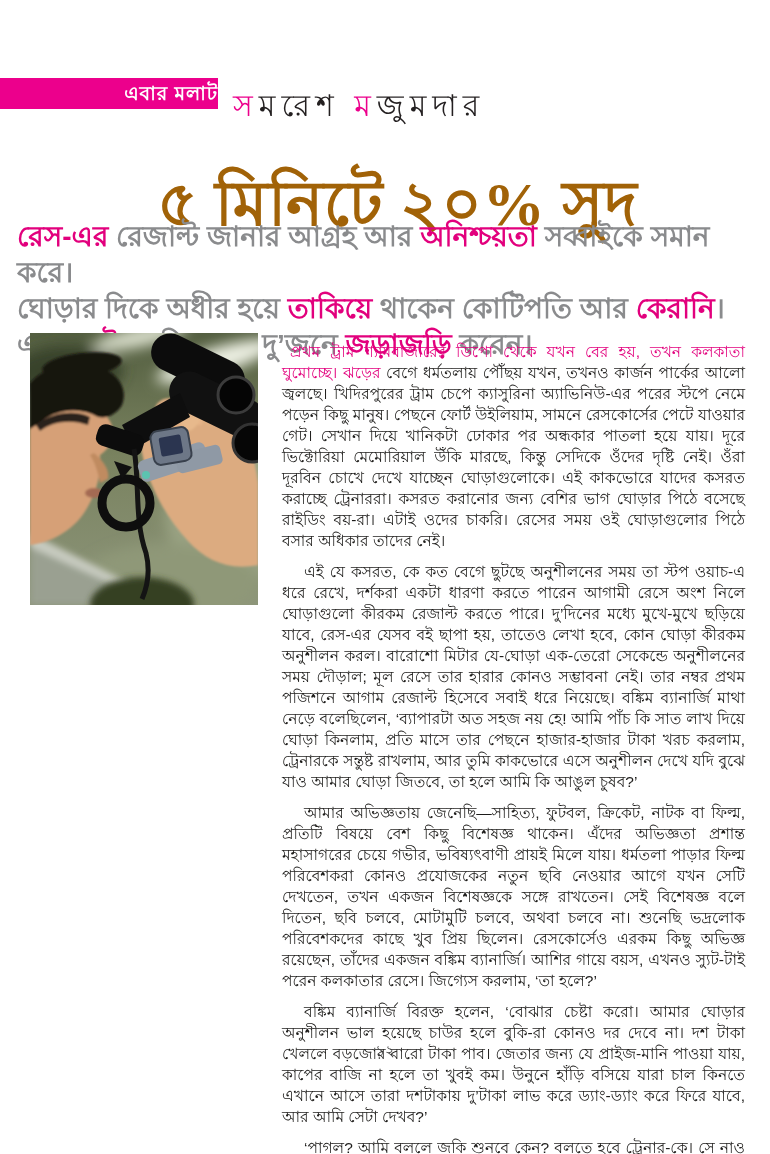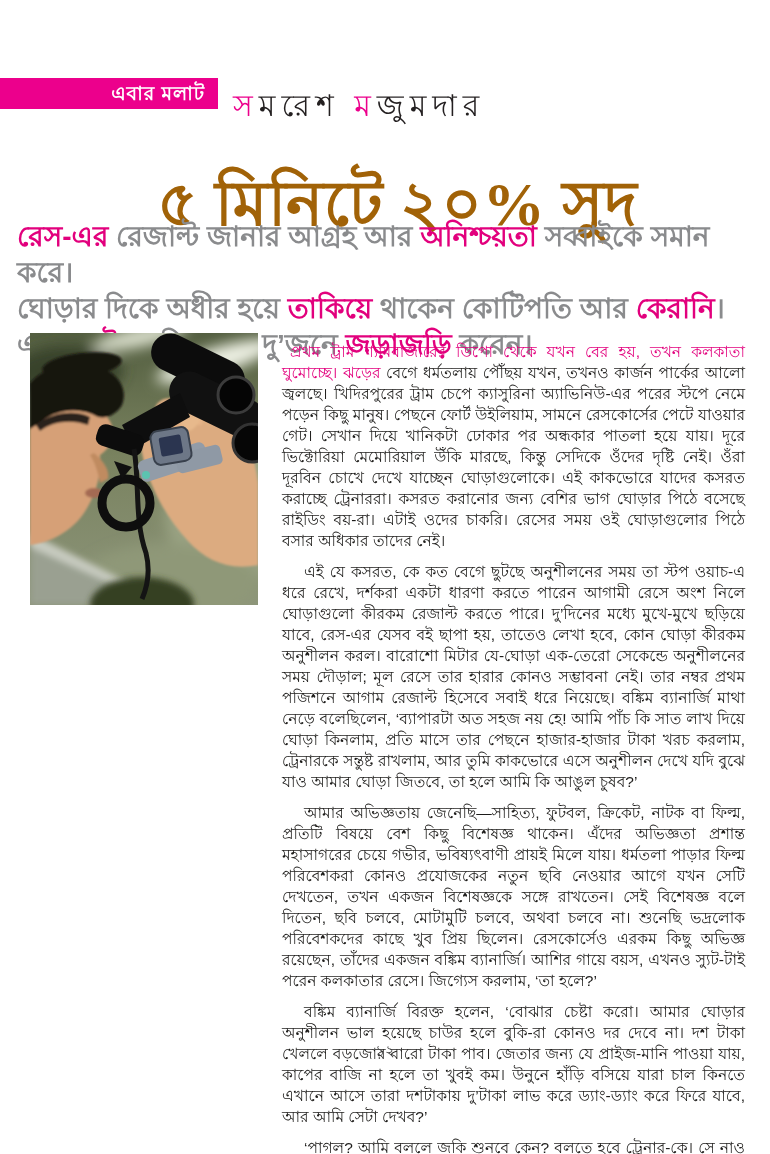--- a/index.html
+++ b/index.html
@@ -2,21 +2,21 @@
 <html lang="bn"><head>
 <meta charset="utf-8">
 <style>
   html,body{margin:0;padding:0;}
   body{background:#e8e8e8;font-family:"Liberation Sans",sans-serif;}
   .page{position:relative;width:770px;height:1154px;margin:0 auto;background:#ffffff;overflow:hidden;}
 
   
   .kicker-bar{position:absolute;left:0;top:78px;width:218px;height:31px;background:#ec008c;
     color:#ffffff;font-weight:bold;font-size:19px;line-height:31px;text-align:right;
-    padding-right:13px;box-sizing:border-box;letter-spacing:1px;}
+    box-sizing:border-box;letter-spacing:1px;}
   .byline{position:absolute;left:233px;top:88px;font-size:30px;line-height:36px;
     color:#231f20;letter-spacing:6px;white-space:nowrap;}
   .byline .ini{color:#ec008c;}
 
   
   .headline{position:absolute;left:40px;top:116px;width:715px;text-align:center;
     font-family:"Liberation Serif",serif;font-weight:bold;font-size:62px;line-height:92px;
     color:#a16207;letter-spacing:1px;}
 
   

